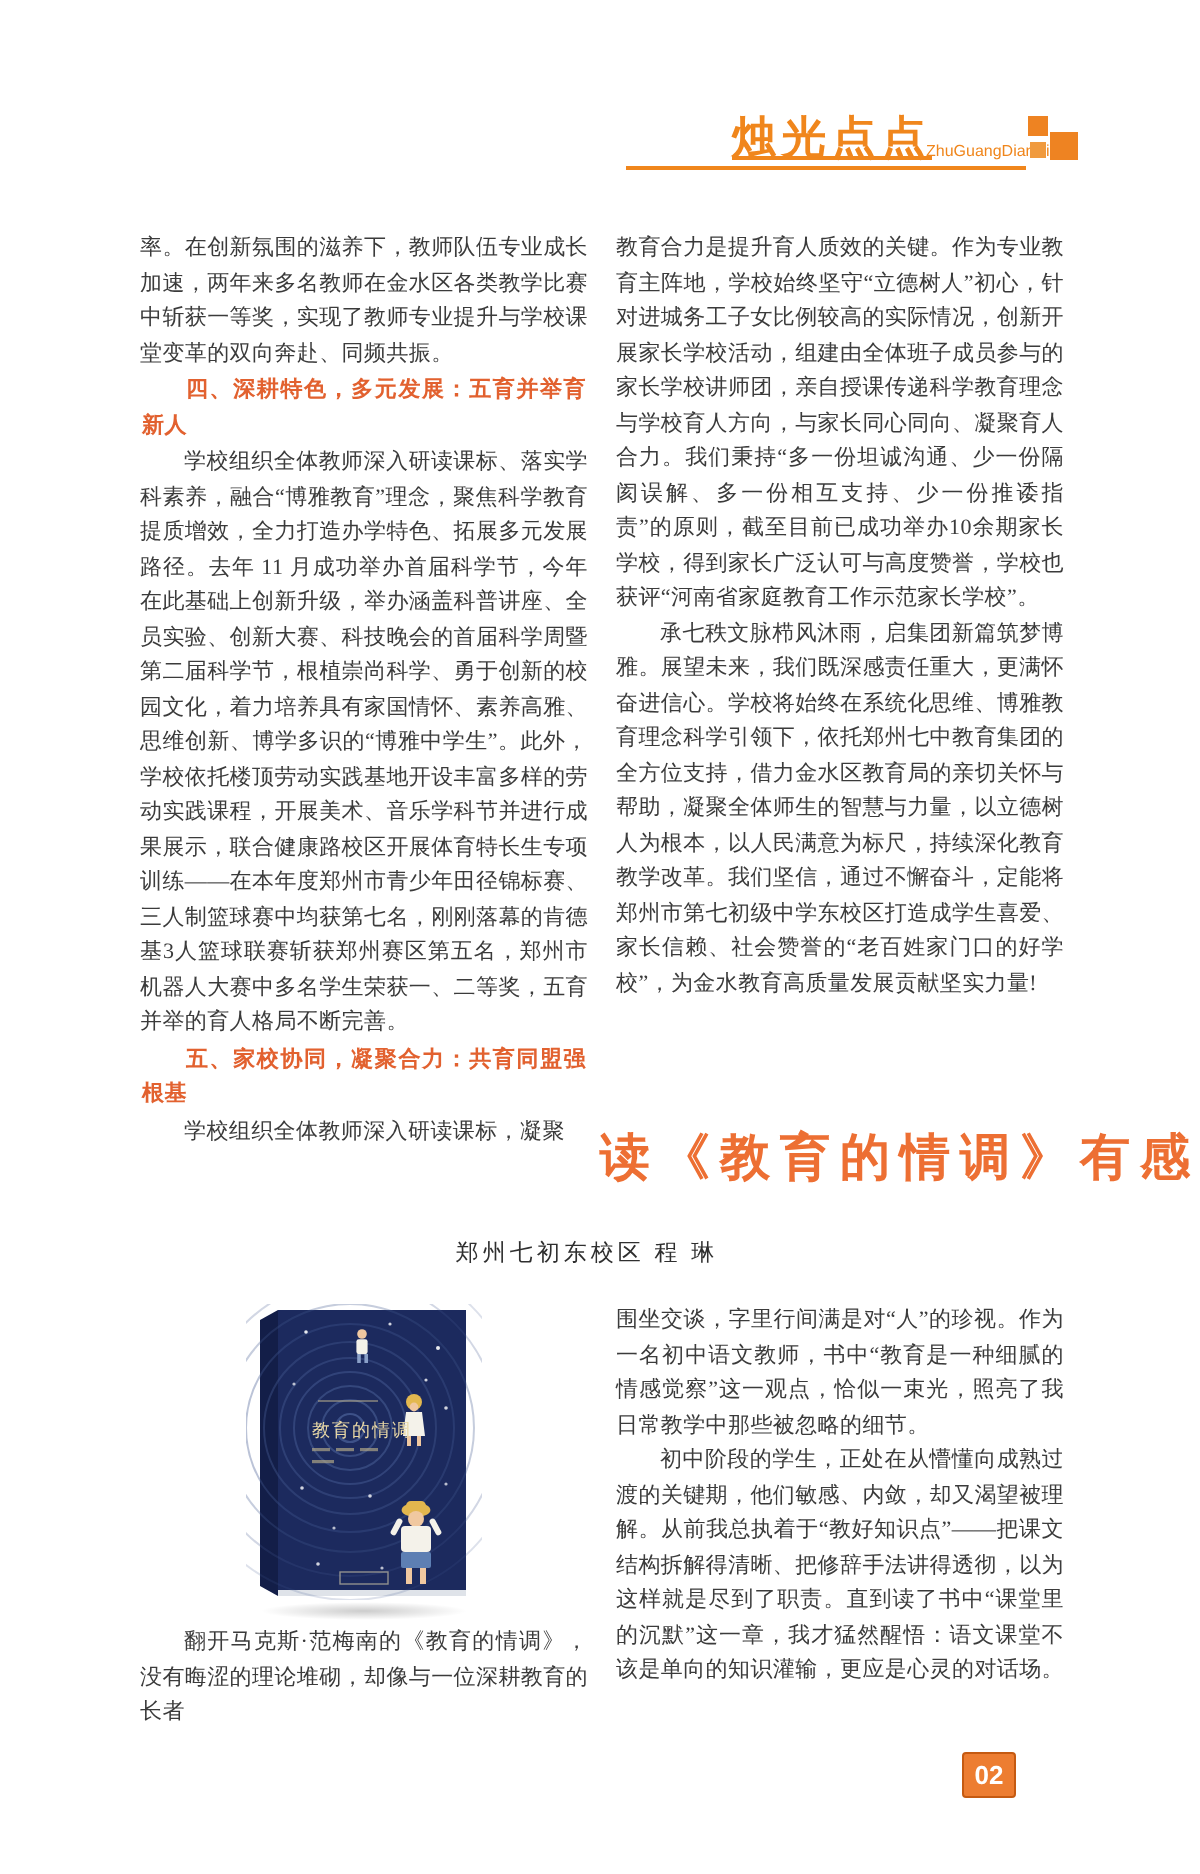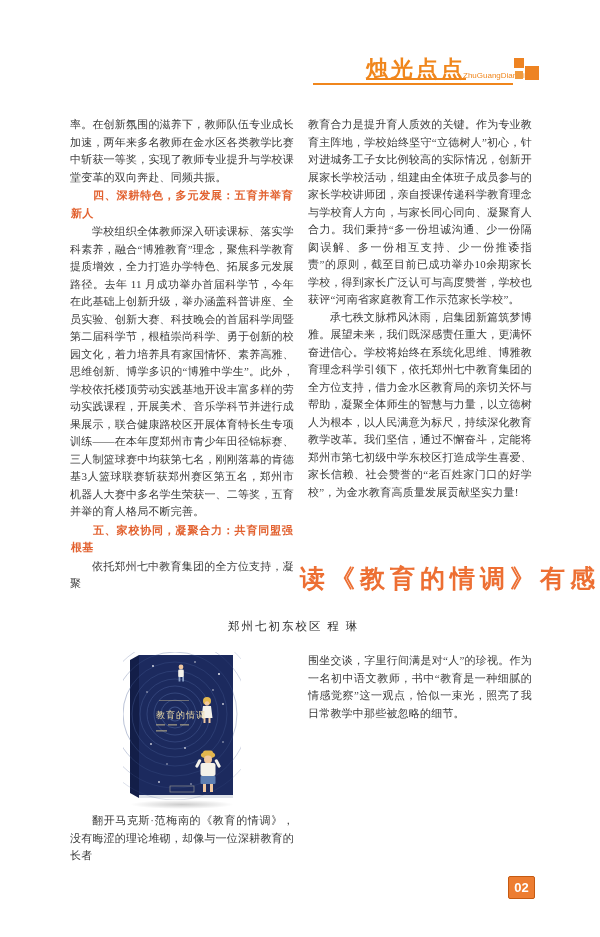--- a/index.html
+++ b/index.html
@@ -48,21 +48,21 @@
   }
   .a2 { top:652px; }
   .book-wrap { position:relative; width:118px; margin:0 auto 8px auto;text-align:center; }
   .book-shadow {
     position:absolute; left:6%; bottom:-5px; width:88%; height:9px;
     background:radial-gradient(ellipse at center, rgba(0,0,0,0.20), rgba(0,0,0,0) 70%);
   }
 
   
   .page-badge {
-    position:absolute; left:508px; top:876px; width:25px; height:21px;
+    position:absolute; left:481px; top:876px; width:25px; height:21px;
     background:#ED7D31; border:1px solid #C55A11; border-radius:2px;
     display:flex; align-items:center; justify-content:center;
     color:#ffffff; font-size:13px; font-family:"Liberation Sans",sans-serif; font-weight:bold;
   }
 </style>
 </head>
 <body>
 
 <div class="page">
 
@@ -72,21 +72,21 @@
   <div class="sq sq1"></div>
   <div class="sq sq2"></div>
   <div class="sq sq3"></div>
 
   <div class="cols a1">
     <div class="col">
       <p class="body-p">率。在创新氛围的滋养下，教师队伍专业成长加速，两年来多名教师在金水区各类教学比赛中斩获一等奖，实现了教师专业提升与学校课堂变革的双向奔赴、同频共振。</p>
       <p class="heading-p">四、深耕特色，多元发展：五育并举育新人</p>
       <p class="body-p indent">学校组织全体教师深入研读课标、落实学科素养，融合“博雅教育”理念，聚焦科学教育提质增效，全力打造办学特色、拓展多元发展路径。去年 11 月成功举办首届科学节，今年在此基础上创新升级，举办涵盖科普讲座、全员实验、创新大赛、科技晚会的首届科学周暨第二届科学节，根植崇尚科学、勇于创新的校园文化，着力培养具有家国情怀、素养高雅、思维创新、博学多识的“博雅中学生”。此外，学校依托楼顶劳动实践基地开设丰富多样的劳动实践课程，开展美术、音乐学科节并进行成果展示，联合健康路校区开展体育特长生专项训练——在本年度郑州市青少年田径锦标赛、三人制篮球赛中均获第七名，刚刚落幕的肯德基3人篮球联赛斩获郑州赛区第五名，郑州市机器人大赛中多名学生荣获一、二等奖，五育并举的育人格局不断完善。</p>
       <p class="heading-p">五、家校协同，凝聚合力：共育同盟强根基</p>
-      <p class="body-p indent">依托郑州七中教育集团的全方位支持，凝聚</p>
+      <p class="body-p indent">学校组织全体教师深入研读课标，凝聚</p>
     </div>
     <div class="col">
       <p class="body-p">教育合力是提升育人质效的关键。作为专业教育主阵地，学校始终坚守“立德树人”初心，针对进城务工子女比例较高的实际情况，创新开展家长学校活动，组建由全体班子成员参与的家长学校讲师团，亲自授课传递科学教育理念与学校育人方向，与家长同心同向、凝聚育人合力。我们秉持“多一份坦诚沟通、少一份隔阂误解、多一份相互支持、少一份推诿指责”的原则，截至目前已成功举办10余期家长学校，得到家长广泛认可与高度赞誉，学校也获评“河南省家庭教育工作示范家长学校”。</p>
       <p class="body-p indent">承七秩文脉栉风沐雨，启集团新篇筑梦博雅。展望未来，我们既深感责任重大，更满怀奋进信心。学校将始终在系统化思维、博雅教育理念科学引领下，依托郑州七中教育集团的全方位支持，借力金水区教育局的亲切关怀与帮助，凝聚全体师生的智慧与力量，以立德树人为根本，以人民满意为标尺，持续深化教育教学改革。我们坚信，通过不懈奋斗，定能将郑州市第七初级中学东校区打造成学生喜爱、家长信赖、社会赞誉的“老百姓家门口的好学校”，为金水教育高质量发展贡献坚实力量!</p>
     </div>
   </div>
 
   <div class="a2-title">读《教育的情调》有感</div>
   <div class="a2-byline">郑州七初东校区  程 琳</div>
 
@@ -166,18 +166,19 @@
             <rect x="33" y="78" width="11" height="1.6"></rect>
           </g>
 
           <rect x="47" y="134" width="24" height="6" fill="none" stroke="#cfc7a8" stroke-width="0.7" opacity="0.65"></rect>
         </svg>
       </div>
       <p class="body-p indent">翻开马克斯·范梅南的《教育的情调》，没有晦涩的理论堆砌，却像与一位深耕教育的长者</p>
     </div>
     <div class="col">
       <p class="body-p">围坐交谈，字里行间满是对“人”的珍视。作为一名初中语文教师，书中“教育是一种细腻的情感觉察”这一观点，恰似一束光，照亮了我日常教学中那些被忽略的细节。</p>
+      <p class="body-p indent">初中阶段的学生，正处在从懵懂向成熟过渡的关键期，他们敏感、内敛，却又渴望被理解。从前我总执着于“教好知识点”——把课文结构拆解得清晰、把修辞手法讲得透彻，以为这样就是尽到了职责。直到读了书中“课堂里的沉默”这一章，我才猛然醒悟：语文课堂不该是单向的知识灌输，更应是心灵的对话场。</p>
     </div>
   </div>
 
   <div class="page-badge">02</div>
 
 </div>
 
 </body></html>

